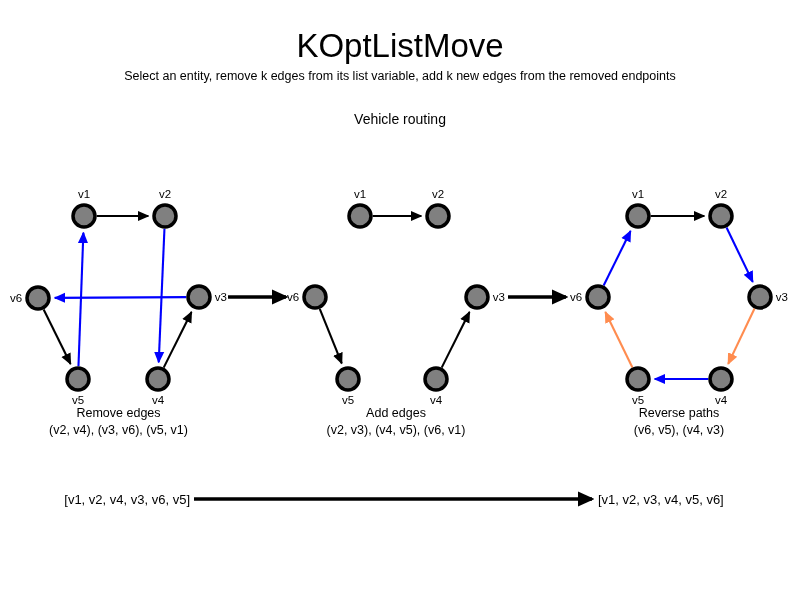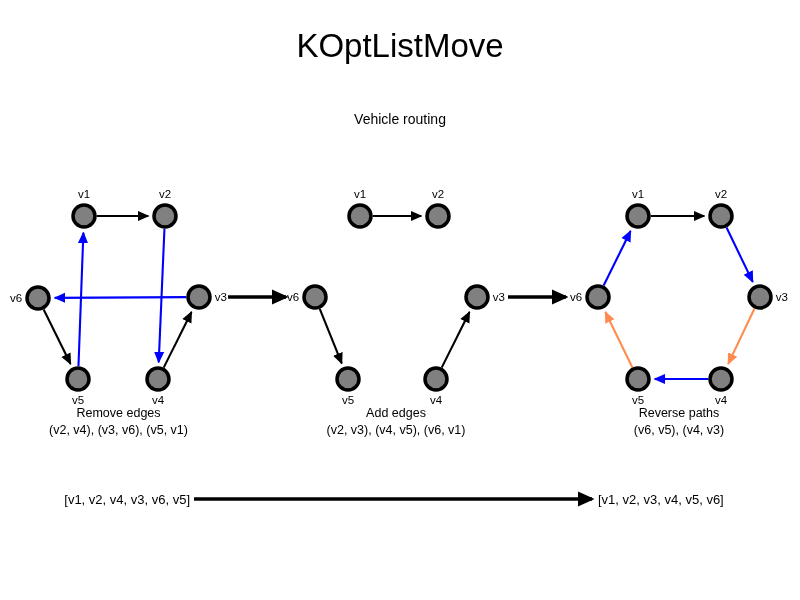--- a/index.html
+++ b/index.html
@@ -69,20 +69,21 @@
     fill: #000000;
   }
 </style>
 </head>
 <body>
 
 <div id="stage">
 
   <div class="title">KOptListMove</div>
 
+  <div class="subtitle">Select an entity, remove k edges from its list variable, add k new edges from the removed endpoints</div>
 
   <div class="section-label">Vehicle routing</div>
 
   <svg class="graph-layer" viewBox="0 0 800 600">
     <defs>
       <marker id="ah-black" viewBox="0 0 10 10" refX="9" refY="5" markerWidth="5.5" markerHeight="5.5" orient="auto-start-reverse">
         <path d="M 0 0.6 L 10 5 L 0 9.4 z" fill="#000000"></path>
       </marker>
       <marker id="ah-blue" viewBox="0 0 10 10" refX="9" refY="5" markerWidth="5.5" markerHeight="5.5" orient="auto-start-reverse">
         <path d="M 0 0.6 L 10 5 L 0 9.4 z" fill="#0000FF"></path>

